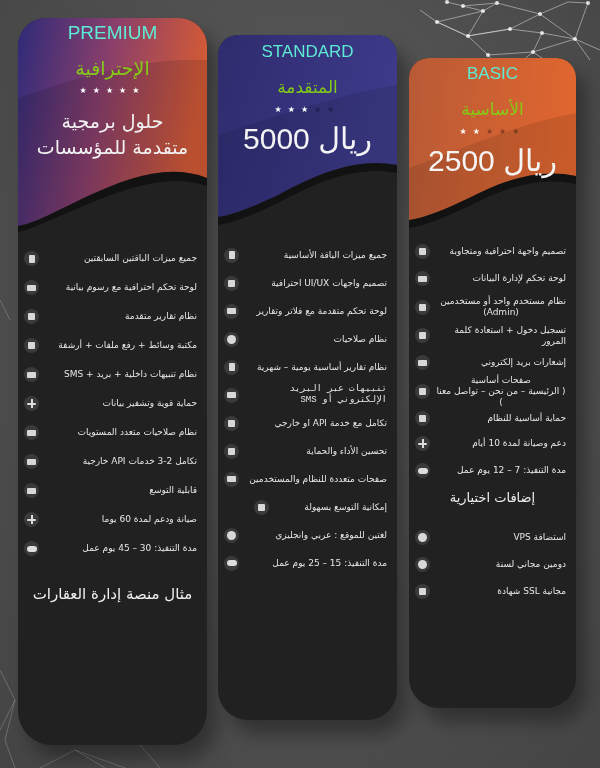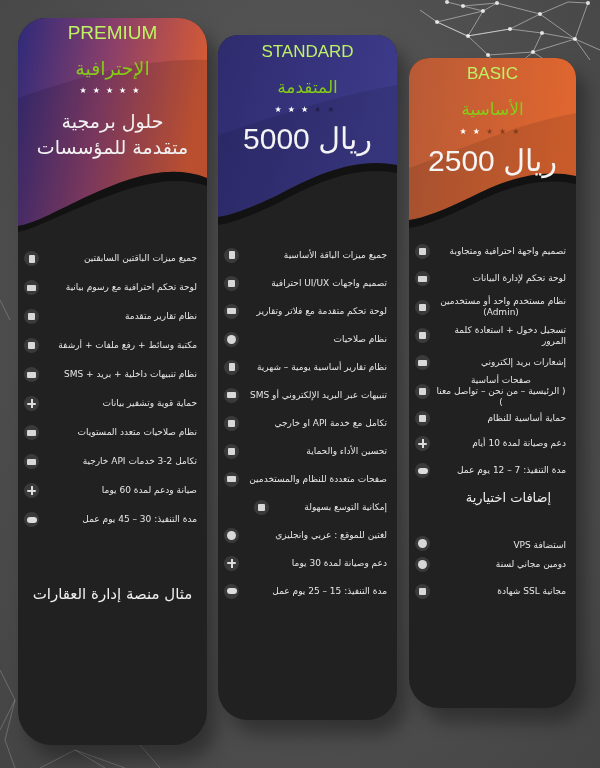--- a/index.html
+++ b/index.html
@@ -12,27 +12,27 @@
   .bg-net { position: absolute; left: 0; top: 0; width: 600px; height: 768px; }
   .card {
     position: absolute;
     background: #212121;
     border-radius: 26px;
     overflow: hidden;
     box-shadow: 10px 14px 18px rgba(0,0,0,0.35);
   }
   .card.premium { left: 18px; top: 18px; width: 189px; height: 727px; border-radius: 28px 28px 34px 34px; }
   .card.standard { left: 218px; top: 35px; width: 179px; height: 685px; border-radius: 20px 20px 30px 30px; }
-  .card.basic { left: 409px; top: 58px; width: 167px; height: 650px; border-radius: 20px 20px 30px 30px; padding-left: 16px; }
+  .card.basic { left: 409px; top: 58px; width: 167px; height: 650px; border-radius: 20px 20px 30px 30px; }
   .card-head { position: absolute; left: 0; top: 0; width: 100%; }
   .card-head svg { position: absolute; left: 0; top: 0; }
   .head-content {
     position: relative; z-index: 2; text-align: center; color: #fff;
   }
-  .tier-en { color: #bef264; font-family: "Liberation Sans", sans-serif; font-size: 19px; line-height: 22px; }
+  .tier-en { color: #5eead4; font-family: "Liberation Sans", sans-serif; font-size: 19px; line-height: 22px; }
   .tier-ar { color: #84cc16; font-size: 19px; line-height: 24px; margin-top: 12px; }
   .stars { font-size: 8px; letter-spacing: 6px; margin-top: 6px; line-height: 10px; }
   .stars .on { color: #fff; }
   .stars .off { color: rgba(0,0,0,0.35); }
   .tagline { font-size: 19px; line-height: 26px; color: #f2f2f2; margin-top: 12px; }
   .price { font-size: 30px; line-height: 36px; color: #f4f4f4; margin-top: 6px; font-family: "Liberation Sans", sans-serif; }
   .features { position: absolute; left: 0; width: 100%; list-style: none; }
   .feat {
     display: flex; flex-direction: row-reverse; align-items: center; justify-content: space-between;
     padding: 0 10px 0 6px; color: #e6e6e6; font-size: 9px; line-height: 11px;
@@ -148,20 +148,26 @@
           <i></i>
         </span>
       </li>
     <li class="feat" style="height:29px;">
         <span class="txt">تكامل 2-3 خدمات API خارجية</span>
         <span class="ico wide">
           <i></i>
         </span>
       </li>
     <li class="feat" style="height:29px;">
+        <span class="txt">قابلية التوسع</span>
+        <span class="ico wide">
+          <i></i>
+        </span>
+      </li>
+    <li class="feat" style="height:29px;">
         <span class="txt">صيانة ودعم لمدة 60 يوما</span>
         <span class="ico cross">
           <i></i>
         </span>
       </li>
     <li class="feat" style="height:29px;">
         <span class="txt">مدة التنفيذ: 30 – 45 يوم عمل</span>
         <span class="ico toggle">
           <i></i>
         </span>
@@ -216,21 +222,21 @@
         <span class="ico round">
           <i></i>
         </span>
       </li>
     <li class="feat" style="height:28px;">
         <span class="txt">نظام تقارير أساسية يومية – شهرية</span>
         <span class="ico tall">
           <i></i>
         </span>
       </li>
-    <li class="feat" style="height:28px;">
+    <li class="feat" style="height:28px;font-family:Liberation Mono, monospace;">
         <span class="txt">تنبيهات عبر البريد الإلكتروني أو SMS</span>
         <span class="ico wide">
           <i></i>
         </span>
       </li>
     <li class="feat" style="height:28px;">
         <span class="txt">تكامل مع خدمة API او خارجي</span>
         <span class="ico">
           <i></i>
         </span>
@@ -249,26 +255,20 @@
       </li>
     <li class="feat" style="height:28px;padding-left:36px;">
         <span class="txt">إمكانية التوسع بسهولة</span>
         <span class="ico">
           <i></i>
         </span>
       </li>
     <li class="feat" style="height:28px;">
         <span class="txt">لغتين للموقع : عربي وانجليزي</span>
         <span class="ico round">
-          <i></i>
-        </span>
-      </li>
-    <li class="feat" style="height:28px;">
-        <span class="txt">دعم وصيانة لمدة 30 يوما</span>
-        <span class="ico cross">
           <i></i>
         </span>
       </li>
     <li class="feat" style="height:28px;">
         <span class="txt">مدة التنفيذ: 15 – 25 يوم عمل</span>
         <span class="ico toggle">
           <i></i>
         </span>
       </li>
   </ul>
@@ -350,21 +350,21 @@
       </li>
     <li class="feat" style="height:27px;">
         <span class="txt">مدة التنفيذ: 7 – 12 يوم عمل</span>
         <span class="ico toggle">
           <i></i>
         </span>
       </li>
   </ul>
   <div class="section-title" style="top:432px; font-size:13px;">إضافات اختيارية</div>
   <ul class="features" style="top:466px;">
-    <li class="feat" style="height:27px;align-items:flex-end;">
+    <li class="feat" style="height:27px;">
         <span class="txt">استضافة VPS</span>
         <span class="ico round">
           <i></i>
         </span>
       </li>
     <li class="feat" style="height:27px;">
         <span class="txt">دومين مجاني لسنة</span>
         <span class="ico round">
           <i></i>
         </span>

